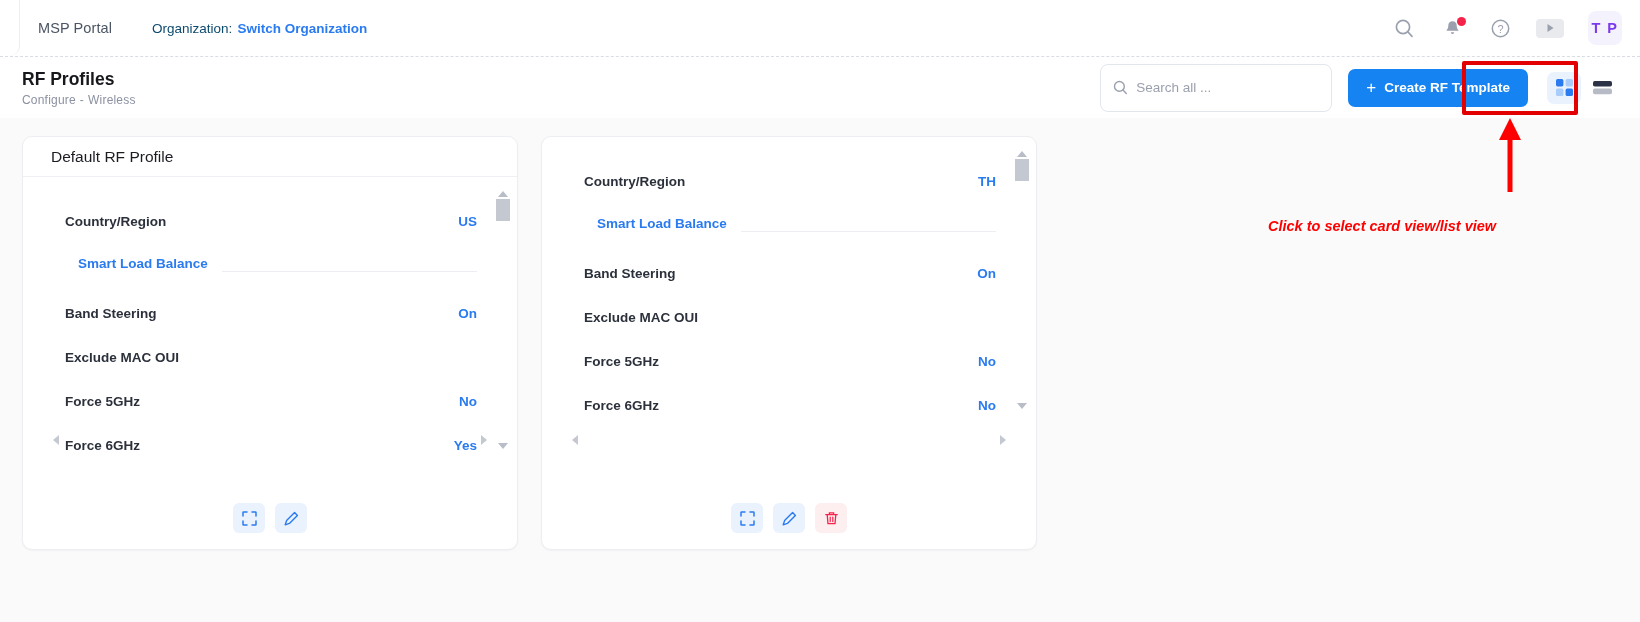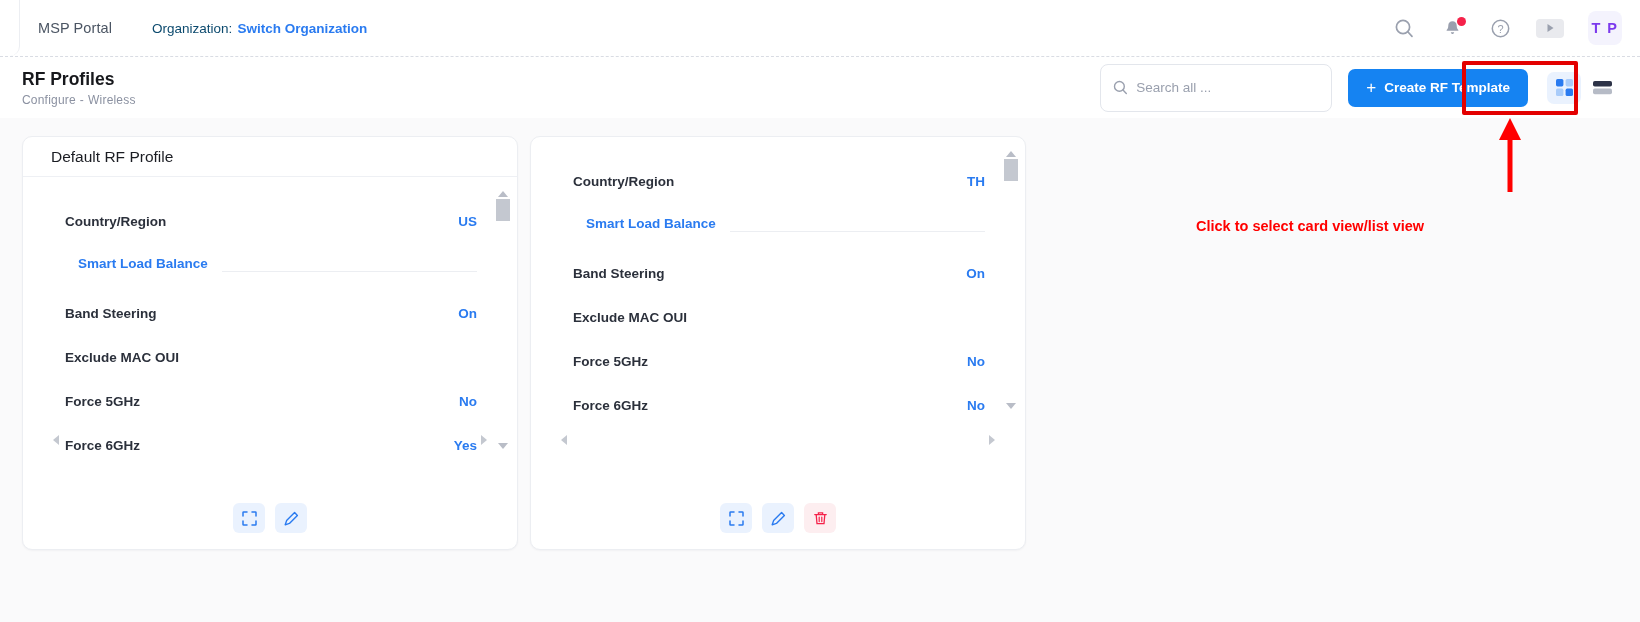--- a/index.html
+++ b/index.html
@@ -135,21 +135,21 @@
     font-family: "Liberation Sans", sans-serif;
   }
 
   
   .main {
     position: relative;
     height: 504px;
     background: #fafafb;
     padding: 18px 0 0 22px;
   }
-  .cards-row { display: flex; gap: 12px; }
+  .cards-row { display: flex; gap: 23px; }
 
   .card {
     width: 496px;
     background: #ffffff;
     border: 1px solid #eceef2;
     border-radius: 10px;
     box-shadow: 0 1px 2px rgba(20,25,40,.04);
     display: flex; flex-direction: column;
     height: 414px;
   }
@@ -458,14 +458,14 @@
       </div>
     </div>
 
   </div>
 
   <svg class="anno-arrow" style="left:1480px; top:-4px;" width="60" height="80" viewBox="0 0 60 80">
     <line x1="30" y1="78" x2="30" y2="24" stroke="#ff0000" stroke-width="5"></line>
     <polygon points="30,4 19,26 41,26" fill="#ff0000"></polygon>
   </svg>
 
-  <div class="anno-text" style="left:1196px; top:100px;">Click to select card view/list view</div>
+  <div class="anno-text" style="left:1268px; top:100px;font-style:italic;">Click to select card view/list view</div>
 </div>
 
 </body></html>

